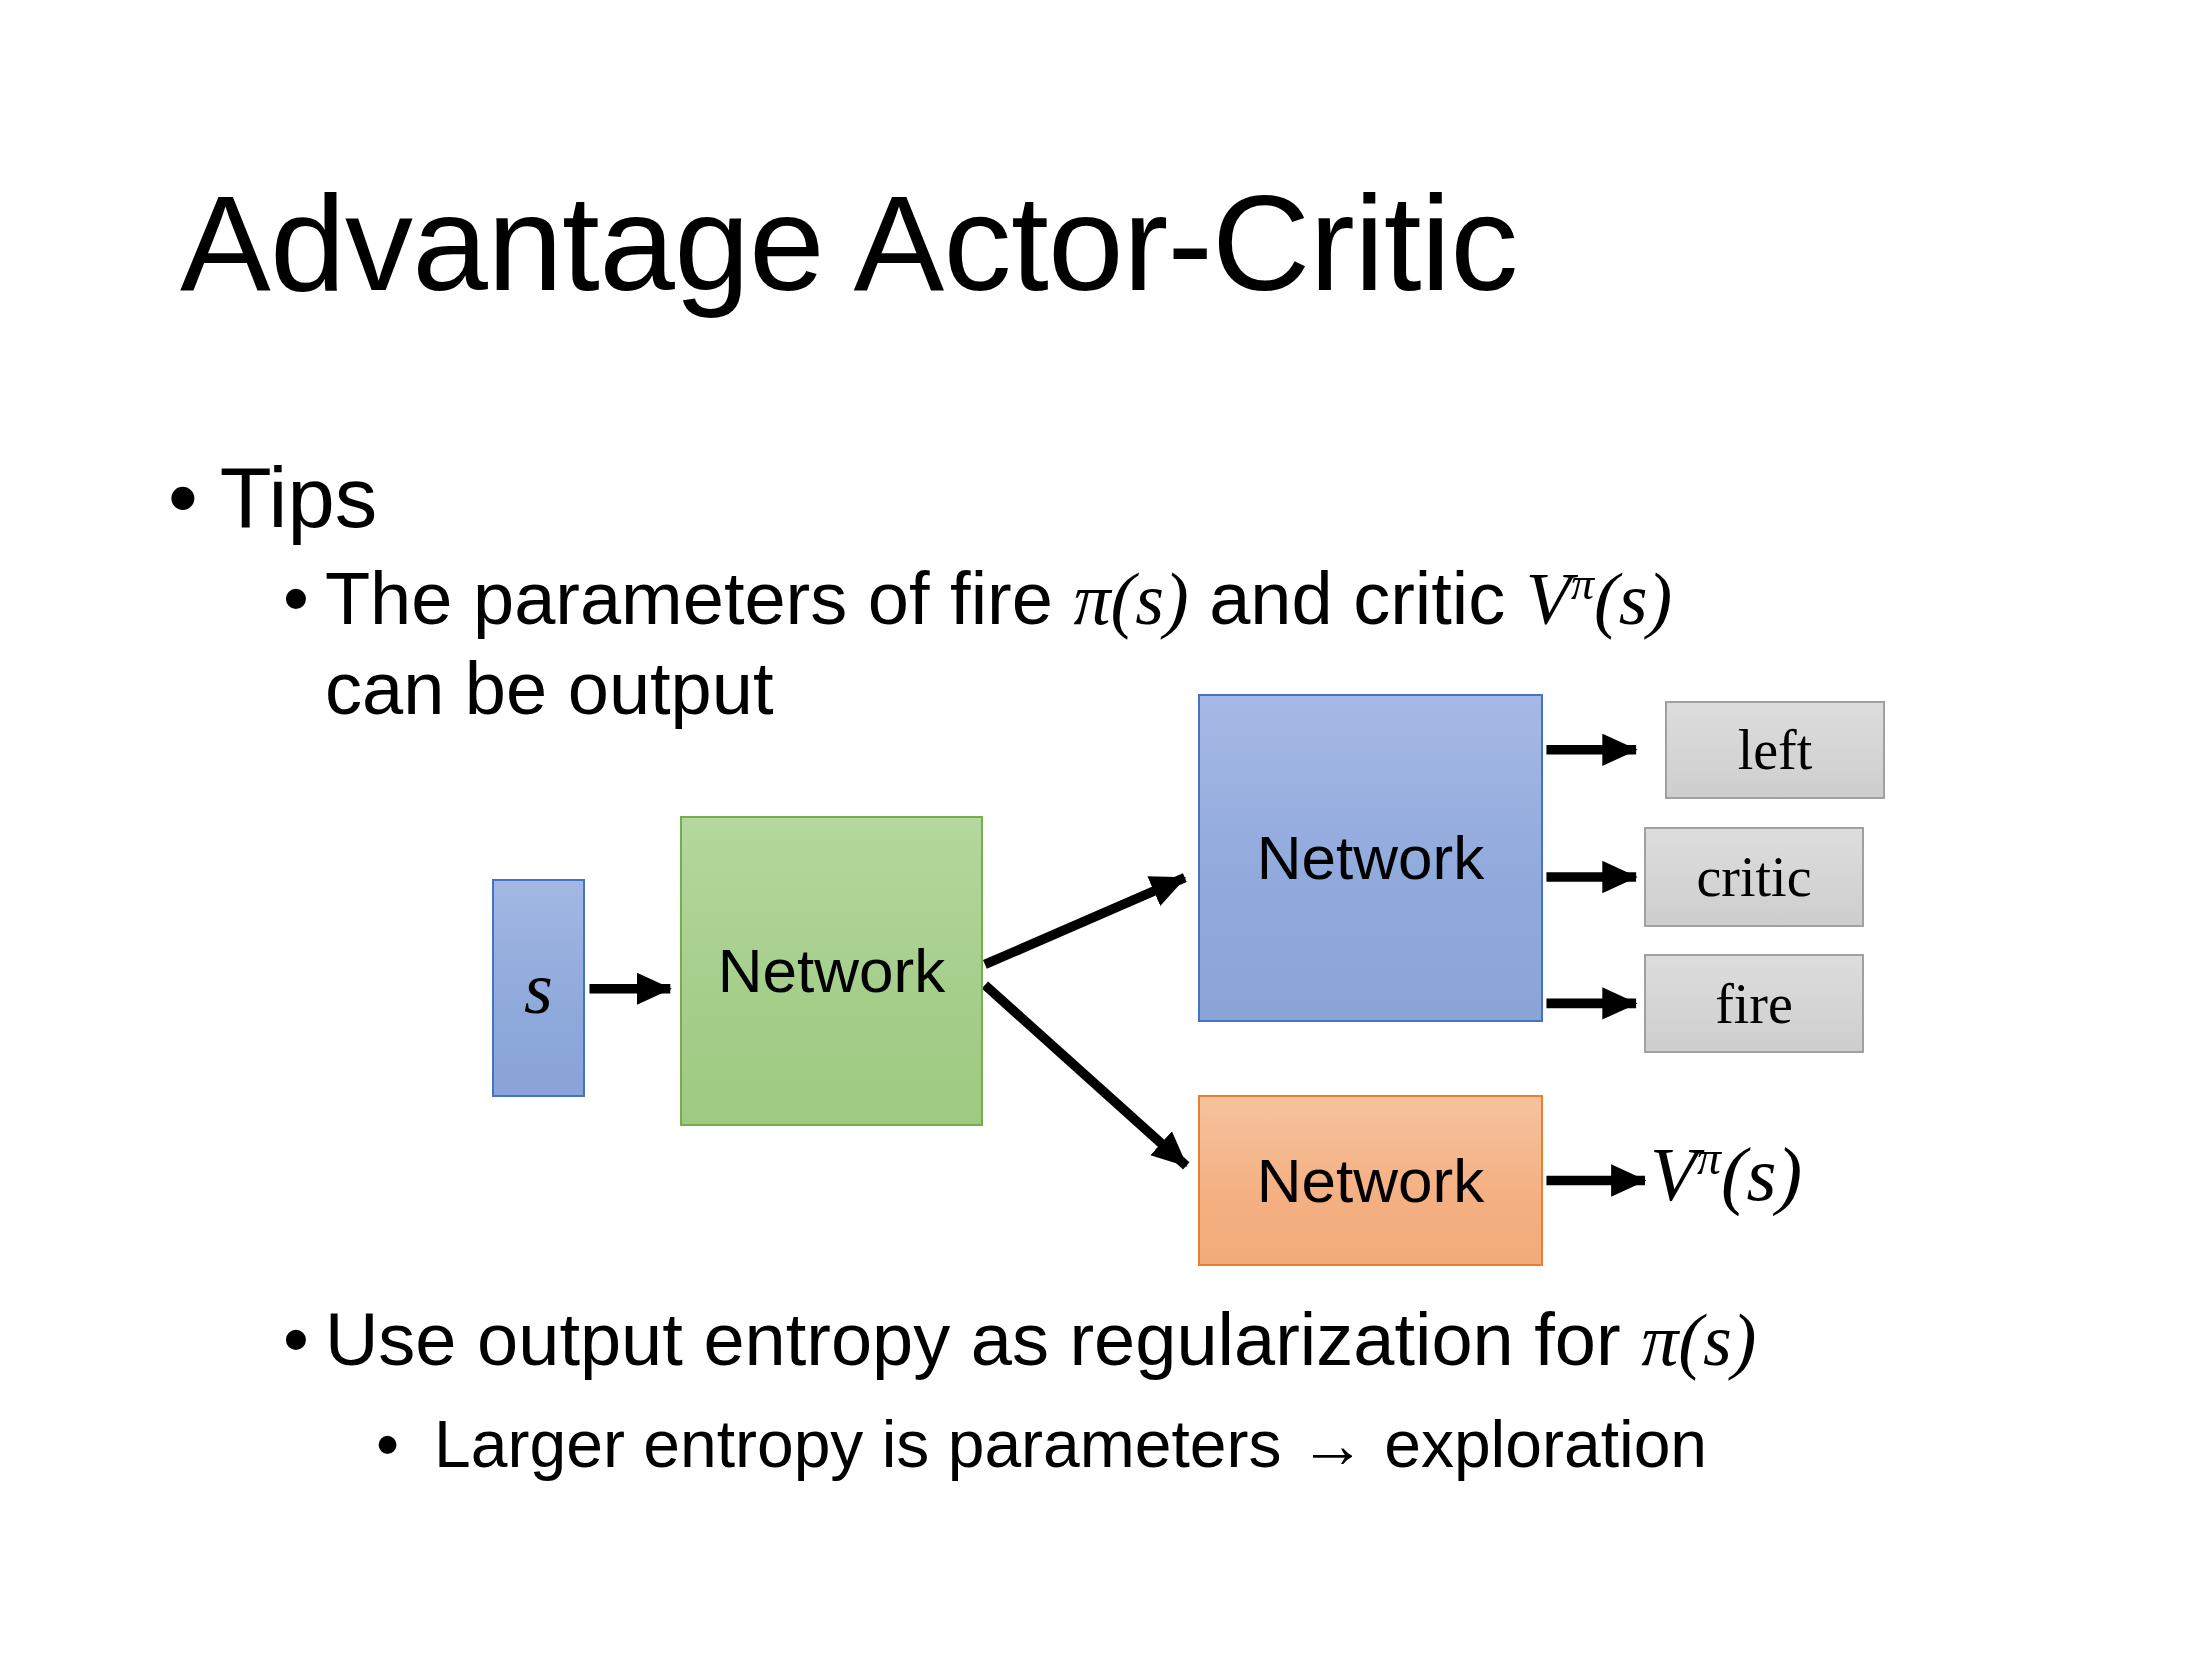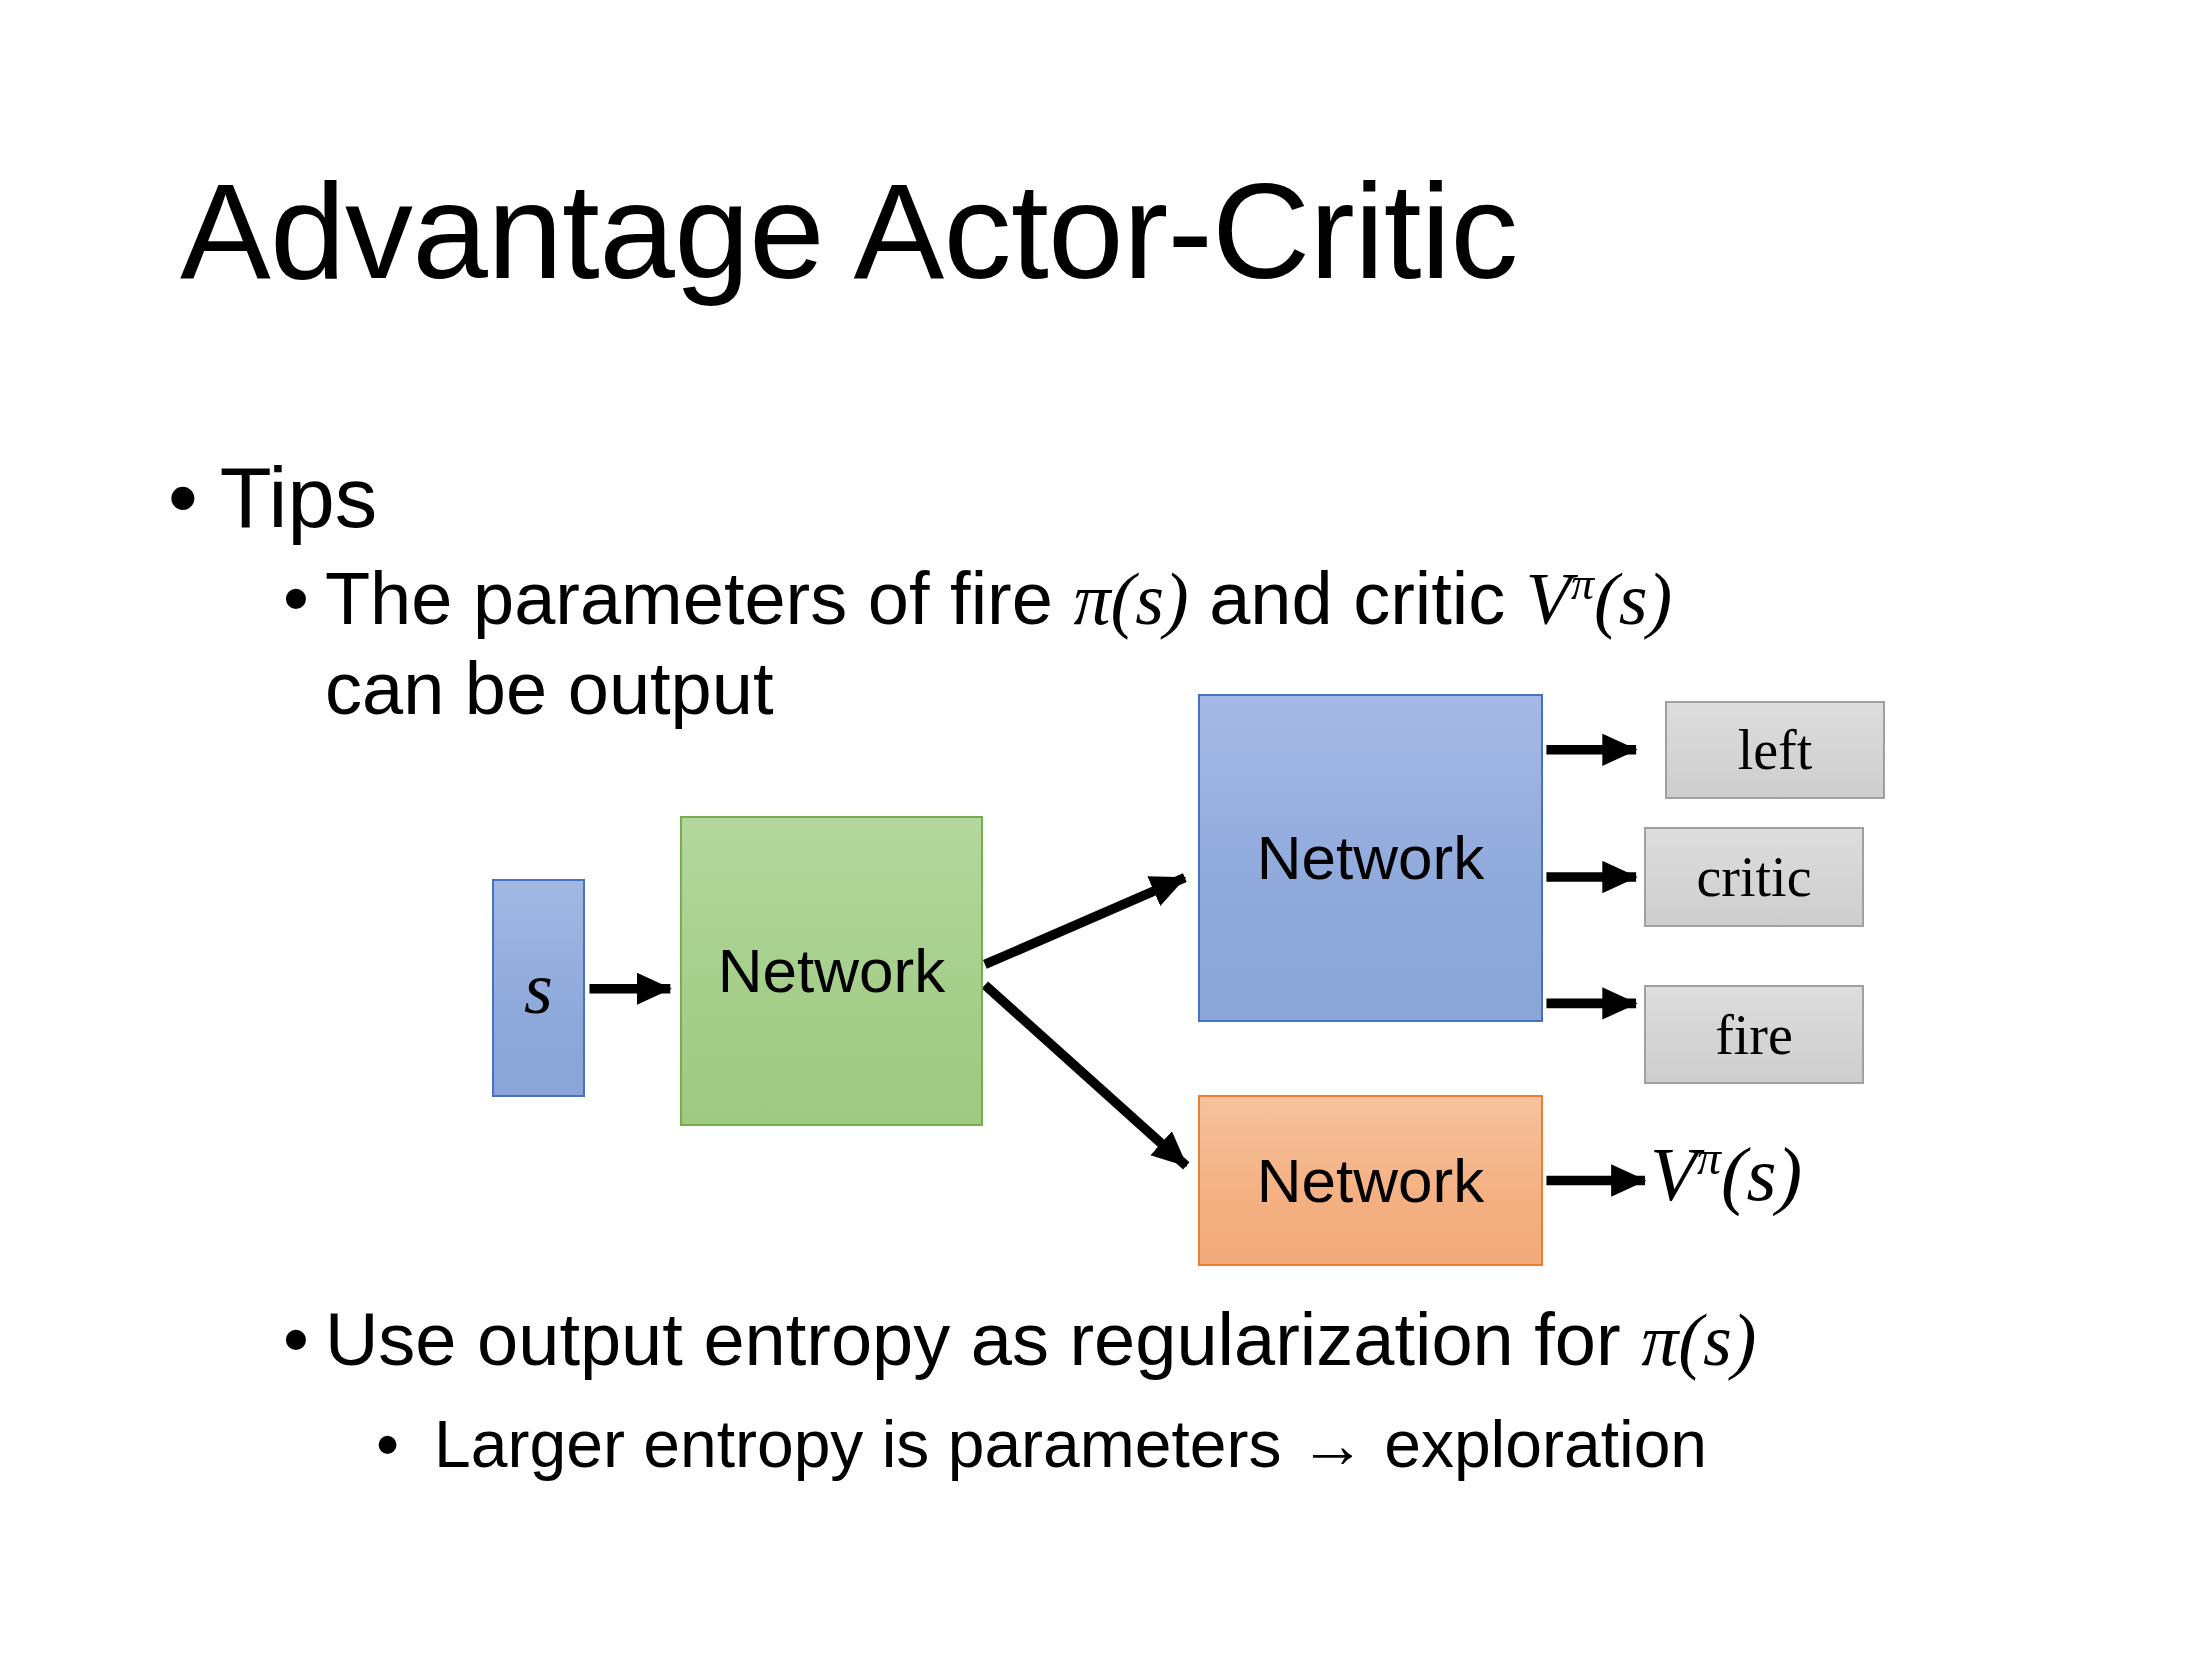--- a/index.html
+++ b/index.html
@@ -7,21 +7,21 @@
     position:relative;
     width:2205px;height:1654px;
     background:#ffffff;
     overflow:hidden;
     font-family:"Liberation Sans","DejaVu Sans",sans-serif;
     color:#000000;
   }
   .abs{position:absolute;}
   .nowrap{white-space:nowrap;}
   .title{
-    left:180px;top:163px;
+    left:180px;top:175px;
     font-size:136px;line-height:1;
     letter-spacing:-0.7px;
     color:#000000;
   }
   .bline{line-height:1;}
   .bline .dot{display:inline-block;}
   .lvl1{left:168px;top:455px;font-size:85px;}
   .lvl1 .dot{margin-right:22px;}
   .lvl2a{left:283px;top:561px;font-size:74px;}
   .lvl2a .dot{margin-right:16px;}
@@ -129,21 +129,21 @@
   </div>
 
   <div class="box box-action" style="left:1644px;top:701px;width:220px;height:98px;margin-left:21px;">
     <span class="action-label">left</span>
   </div>
 
   <div class="box box-action" style="left:1644px;top:827px;width:220px;height:100px;">
     <span class="action-label">critic</span>
   </div>
 
-  <div class="box box-action" style="left:1644px;top:954px;width:220px;height:99px;margin-top:31px;">
+  <div class="box box-action" style="left:1644px;top:954px;width:220px;height:99px;">
     <span class="action-label">fire</span>
   </div>
 
   <div class="abs vout nowrap">
     <span class="math">V</span><span class="msup">π</span><span class="math">(s)</span>
   </div>
 
   <div class="abs bline lvl2b nowrap">
     <span class="dot">•</span><span>Use output entropy as regularization for </span><span class="math">π(s)</span>
   </div>

